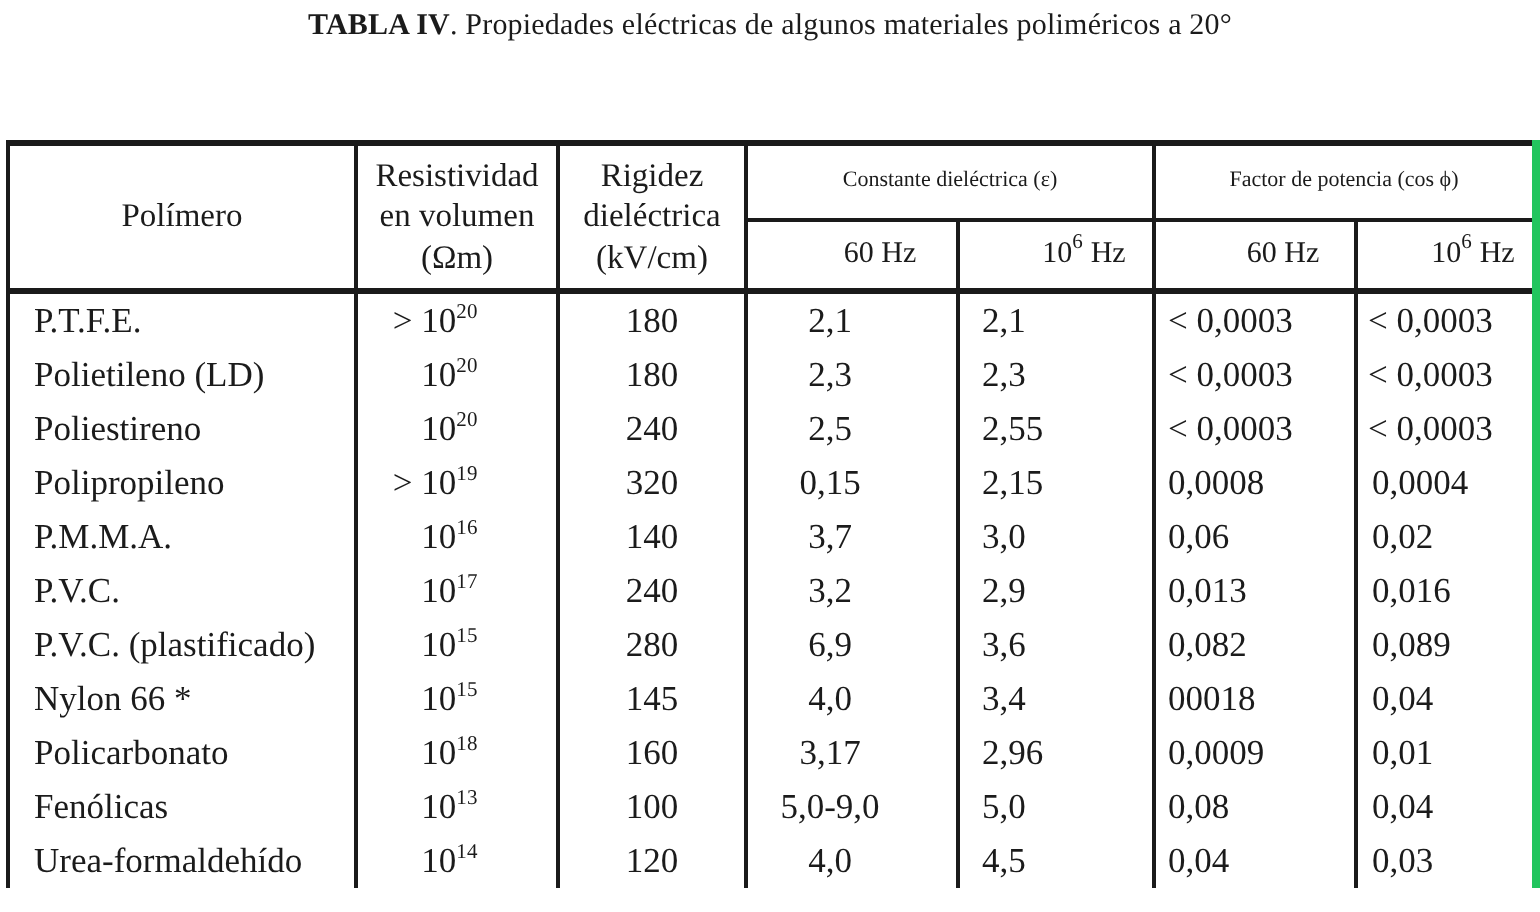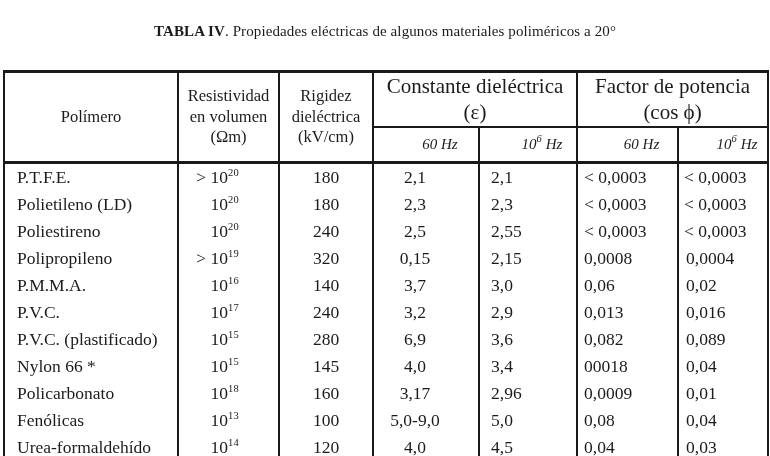--- a/index.html
+++ b/index.html
@@ -10,21 +10,21 @@
   body {
     width: 770px;
     height: 456px;
     overflow: hidden;
     position: relative;
     font-family: "Liberation Serif", "DejaVu Serif", serif;
     color: #1b1b1b;
   }
   .title {
     position: absolute;
-    top: 23px;
+    top: 5px;
     left: 0;
     width: 770px;
     text-align: center;
     font-size: 15px;
     letter-spacing: 0.1px;
     white-space: nowrap;
   }
   .title .title-bold { font-weight: bold; }
 
   table.props {
@@ -42,33 +42,32 @@
     border-bottom: none;
   }
   th, td {
     margin: 0;
     padding: 0;
     font-weight: normal;
     overflow: hidden;
   }
   thead th {
     border-right: 2px solid #1a1a1a;
-    font-size: 21px;
+    font-size: 11px;
     text-align: center;
     vertical-align: middle;
     line-height: 1.25;
   }
   thead tr.group-row { height: 38px; }
   thead tr.sub-row   { height: 36px; }
   thead th.span-head { border-bottom: 2px solid #1a1a1a; }
   thead tr.sub-row th, thead th.tall-head { border-bottom: 3px solid #1a1a1a; }
   thead th.tall-head { font-size: 16.5px; }
-  thead th:last-child, tbody td:last-child { border-right: 1px solid #22c55e; }
+  thead th:last-child, tbody td:last-child { border-right: 4px solid #22c55e; }
   thead .freq {
-    font-style: italic;
     font-size: 15px;
     padding-left: 28px;
   }
   tbody td {
     border-right: 2px solid #1a1a1a;
     height: 27px;
     font-size: 17.5px;
     white-space: nowrap;
     vertical-align: middle;
   }

